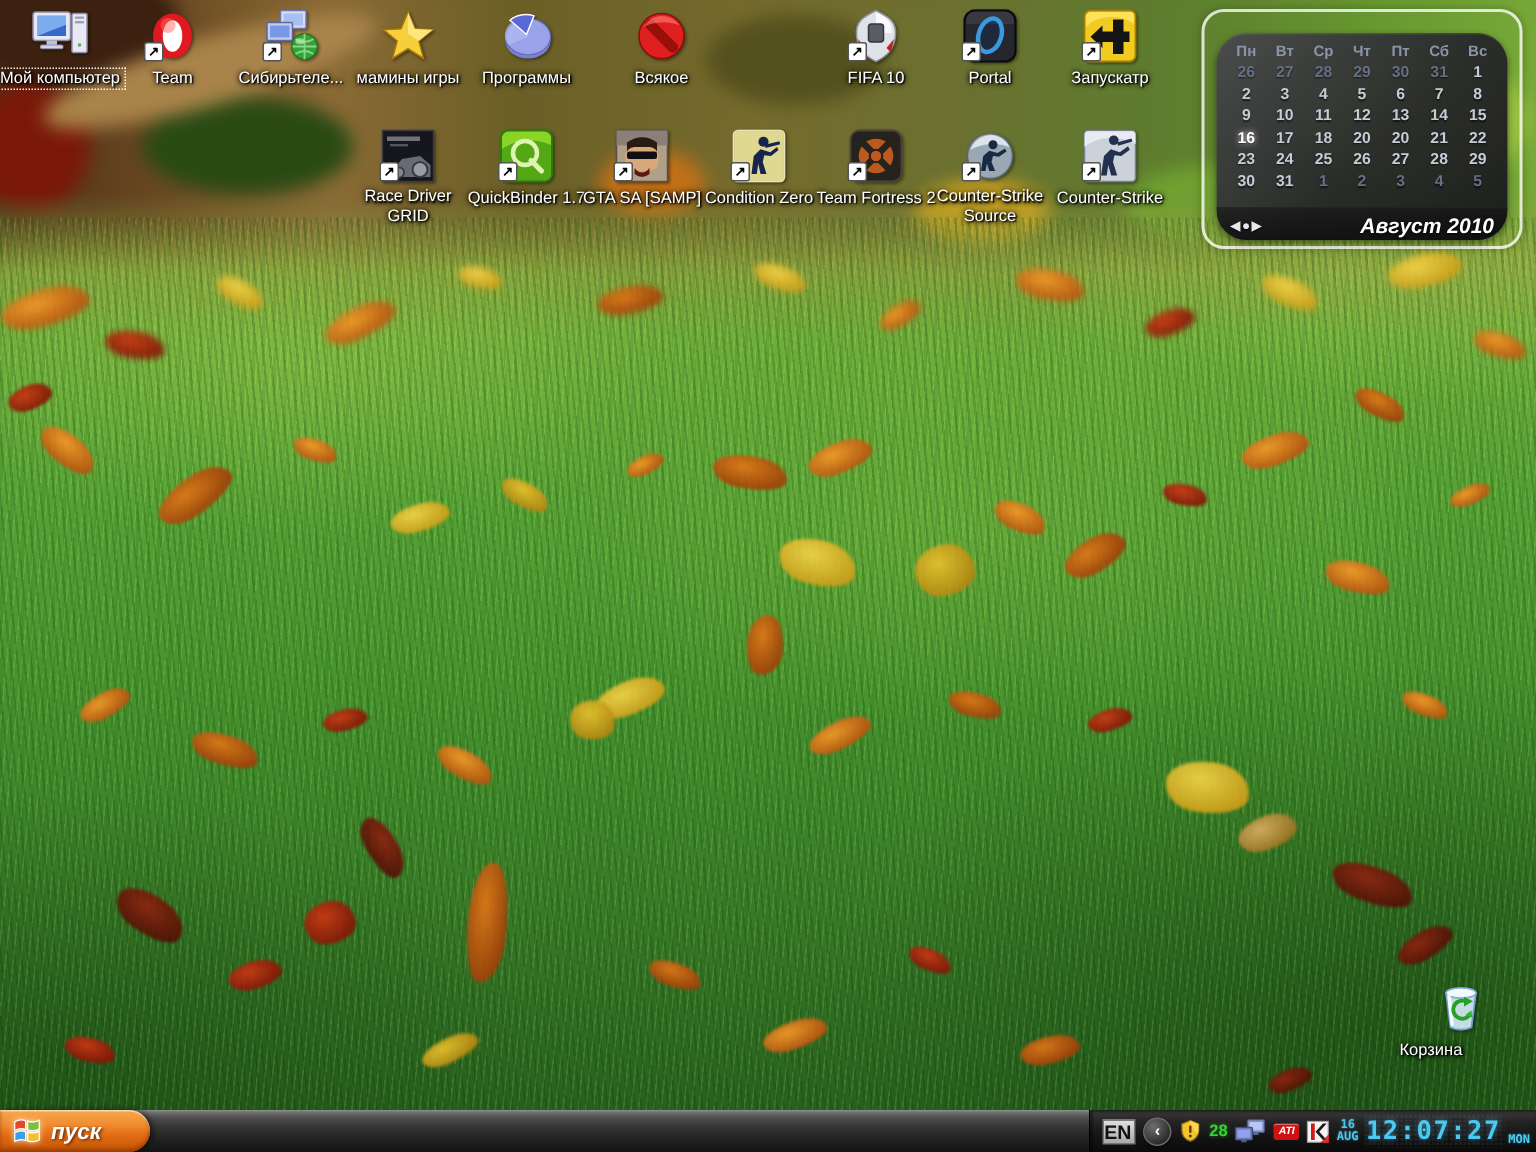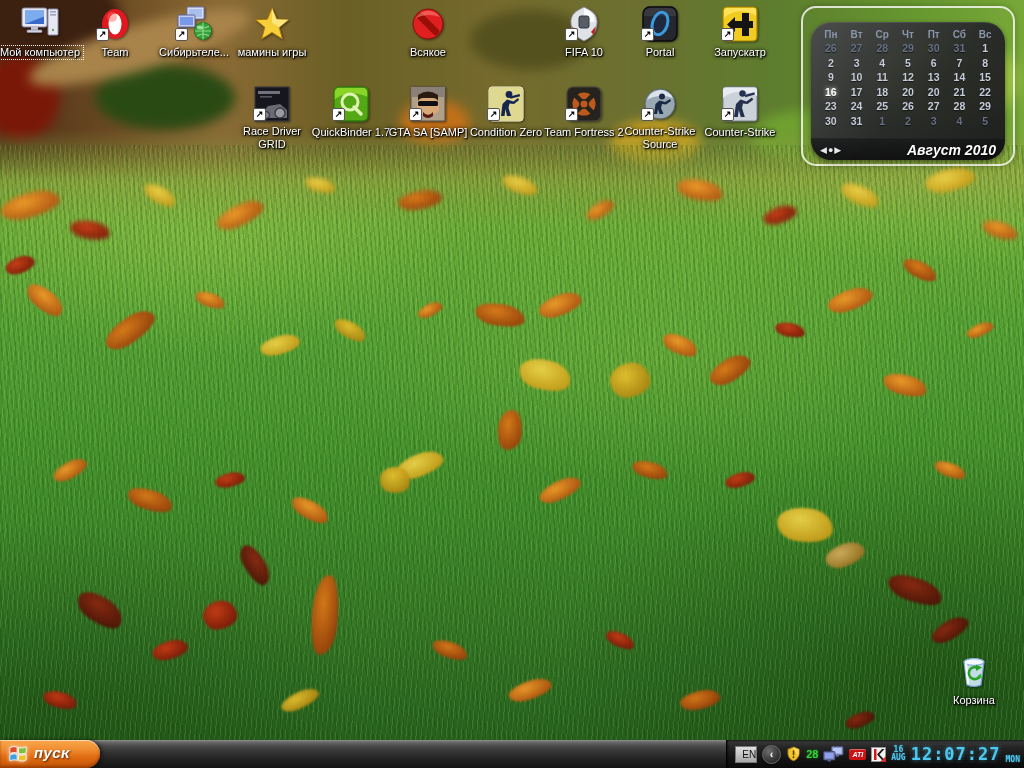--- a/index.html
+++ b/index.html
@@ -38,21 +38,21 @@
   .di-art{display:inline-block;line-height:0;filter:drop-shadow(1px 1px 1px rgba(0,0,0,.45));}
   .shortcut-badge{position:absolute;bottom:1px;left:50%;margin-left:-19px;width:11px;height:11px;
     background:#fff;border:1px solid #555;border-radius:2px;font-size:9px;line-height:10px;
     color:#000;font-weight:bold;text-align:center;}
   .di-label{display:inline-block;margin-top:2px;font-size:11px;line-height:13px;color:#fff;
     padding:0 3px;border:1px solid transparent;
     text-shadow:1px 1px 1px #000,0 0 4px rgba(0,0,0,.95),0 1px 3px #000;}
   .di-cell.selected .di-label{border:1px dotted rgba(255,255,255,.95);}
 
   
-  .bin-cell{position:absolute;left:929px;top:652px;width:90px;text-align:center;z-index:3;}
+  .bin-cell{position:absolute;left:929px;top:652px;width:90px;z-index:3;}
 
   
   .calendar{position:absolute;left:801px;top:6px;width:210px;height:156px;z-index:4;
     border:2px solid rgba(255,255,255,.78);border-radius:15px;
     box-shadow:0 0 6px rgba(0,0,0,.25);}
   .cal-panel{position:absolute;left:8px;right:8px;top:14px;bottom:4px;border-radius:20px;
     background:linear-gradient(135deg, rgba(74,74,78,.94), rgba(38,38,40,.95) 55%, rgba(26,26,28,.96));
     box-shadow:inset 0 1px 0 rgba(255,255,255,.10), 0 2px 5px rgba(0,0,0,.45);overflow:hidden;}
   .cal-grid{display:grid;grid-template-columns:repeat(7,1fr);padding:0 7px;}
   .cal-head{margin-top:6px;}
@@ -70,30 +70,30 @@
   .cal-month{color:#fff;font-size:14px;font-weight:bold;font-style:italic;
     text-shadow:0 1px 2px #000;}
 
   
   .taskbar{position:absolute;left:0;bottom:0;width:1024px;height:28px;z-index:10;display:flex;
     background:linear-gradient(180deg,#8f8f8f 0,#6a6a6a 2px,#4a4a4a 6px,#343434 12px,#232323 19px,#141414 28px);}
   .start-button{position:relative;width:100px;height:28px;display:flex;align-items:center;
     padding-left:8px;box-sizing:border-box;cursor:pointer;
     background:linear-gradient(180deg,#f8a84e 0%,#f08c30 35%,#e06a12 62%,#c25606 100%);
     border-radius:0 14px 14px 0;
-    box-shadow:2px 0 4px rgba(0,0,0,.55), inset 0 1px 0 rgba(255,255,255,.55), inset 0 -2px 3px rgba(120,40,0,.55);font-family:Liberation Mono, monospace;}
+    box-shadow:2px 0 4px rgba(0,0,0,.55), inset 0 1px 0 rgba(255,255,255,.55), inset 0 -2px 3px rgba(120,40,0,.55);}
   .start-label{color:#fff;font-size:15px;font-weight:bold;font-style:italic;margin-left:6px;
     text-shadow:1px 1px 2px rgba(60,20,0,.8);}
   .win-flag{line-height:0;filter:drop-shadow(0 0 2px rgba(255,255,255,.7));}
   .tray{margin-left:auto;height:28px;display:flex;align-items:center;gap:5px;
     padding:0 4px 0 8px;box-sizing:border-box;
     background:linear-gradient(180deg,#3c3c3c 0,#232323 8px,#141414 18px,#0a0a0a 28px);
     border-left:1px solid #000;box-shadow:inset 1px 1px 2px rgba(0,0,0,.6);}
   .lang{width:20px;height:15px;background:linear-gradient(180deg,#e0e0e0,#a8a8a8);
-    border:1px solid #777;color:#111;font-size:10px;font-weight:normal;text-align:right;
+    border:1px solid #777;color:#111;font-size:13px;font-weight:bold;text-align:left;
     line-height:15px;cursor:pointer;}
   .tray-collapse{width:17px;height:17px;border-radius:50%;cursor:pointer;
     background:radial-gradient(circle at 35% 30%, #6e6e6e, #2c2c2c 72%);
     border:1px solid #6a6a6a;box-shadow:0 1px 2px rgba(0,0,0,.6);
     color:#fff;font-size:11px;font-weight:bold;text-align:center;line-height:16px;}
   .temp{color:#35d435;font-size:11px;font-weight:bold;text-shadow:0 0 3px rgba(40,220,40,.5);}
   .ati-badge{background:#cc1212;border-radius:2px;color:#fff;font-size:7px;font-weight:bold;
     font-style:italic;padding:2px 3px;line-height:7px;cursor:pointer;
     box-shadow:inset 0 1px 0 rgba(255,255,255,.35);}
   .tray-ico{line-height:0;cursor:pointer;}
@@ -218,21 +218,29 @@
  <ellipse cx="24" cy="21.5" rx="3" ry="2" fill="#b8f0b8" opacity=".7"></ellipse>
           </svg></span>
         <span class="shortcut-badge">↗</span>
       </div><div class="di-label">Сибирьтеле...</div></div>
     <div class="di-cell" style="left: 227px; top: 4px;"><div class="di-icon">
         <span class="di-art"><svg width="38" height="36" viewBox="0 0 38 36">
  <path d="M19,2 L23.6,13.2 L35.5,13.8 L26.2,21.3 L29.4,33 L19,26.5 L8.6,33 L11.8,21.3 L2.5,13.8 L14.4,13.2 Z" fill="#f6cf3a" stroke="#a87808" stroke-width="1"></path>
  <path d="M19,2 L23.6,13.2 L35.5,13.8 L26.2,21.3 L19,16.5 Z" fill="#ffe98a" opacity=".85"></path>
           </svg></span>
       </div><div class="di-label">мамины игры</div></div>
-    <div class="di-cell" style="left: 383px; top: 4px;"><div class="di-icon">
+    <div class="di-cell" style="left: 306px; top: 4px;"><div class="di-icon">
+        <span class="di-art"><svg width="38" height="36" viewBox="0 0 38 36">
+ <ellipse cx="20" cy="21" rx="15" ry="12" fill="#7a82cc"></ellipse>
+ <ellipse cx="20" cy="18.5" rx="15" ry="12" fill="#9aa2ea" stroke="#6a6ac0" stroke-width=".8"></ellipse>
+ <path d="M19,16 L8,6.5 A14,11 0 0 1 24,3.6 Z" transform="translate(0,1)" fill="#5a68d8" stroke="#fff" stroke-width="1"></path>
+ <path d="M20,18.5 L9,9 A15,12 0 0 0 7,24 Z" fill="#b8c0f6" opacity=".6"></path>
+          </svg></span>
+      </div><div class="di-label">Программы</div></div>
+    <div class="di-cell" style="left: 396px; top: 4px;"><div class="di-icon">
         <span class="di-art"><svg width="36" height="36" viewBox="0 0 36 36">
  <circle cx="18" cy="18" r="15" fill="#e02020" stroke="#8a0e0e" stroke-width="1"></circle>
  <rect x="4" y="14.5" width="28" height="7" rx="3" transform="rotate(45 18 18)" fill="#9a1008"></rect>
  <path d="M6,12 a14,14 0 0 1 24,-1 a18,10 0 0 0 -24,1" fill="#ff8a80" opacity=".55"></path>
           </svg></span>
       </div><div class="di-label">Всякое</div></div>
     <div class="di-cell" style="left: 539px; top: 4px;"><div class="di-icon">
         <span class="di-art"><svg width="36" height="36" viewBox="0 0 36 36">
  <path d="M18,1 C26,5 32,8 31,18 C30,28 24,32 18,35 C12,32 6,28 5,18 C4,8 10,5 18,1 Z" fill="#dfe2e6" stroke="#8a8f98" stroke-width="1"></path>
  <path d="M18,2 C24,5 29,8 28.5,16 L18,16 Z" fill="#fafbfc"></path>

